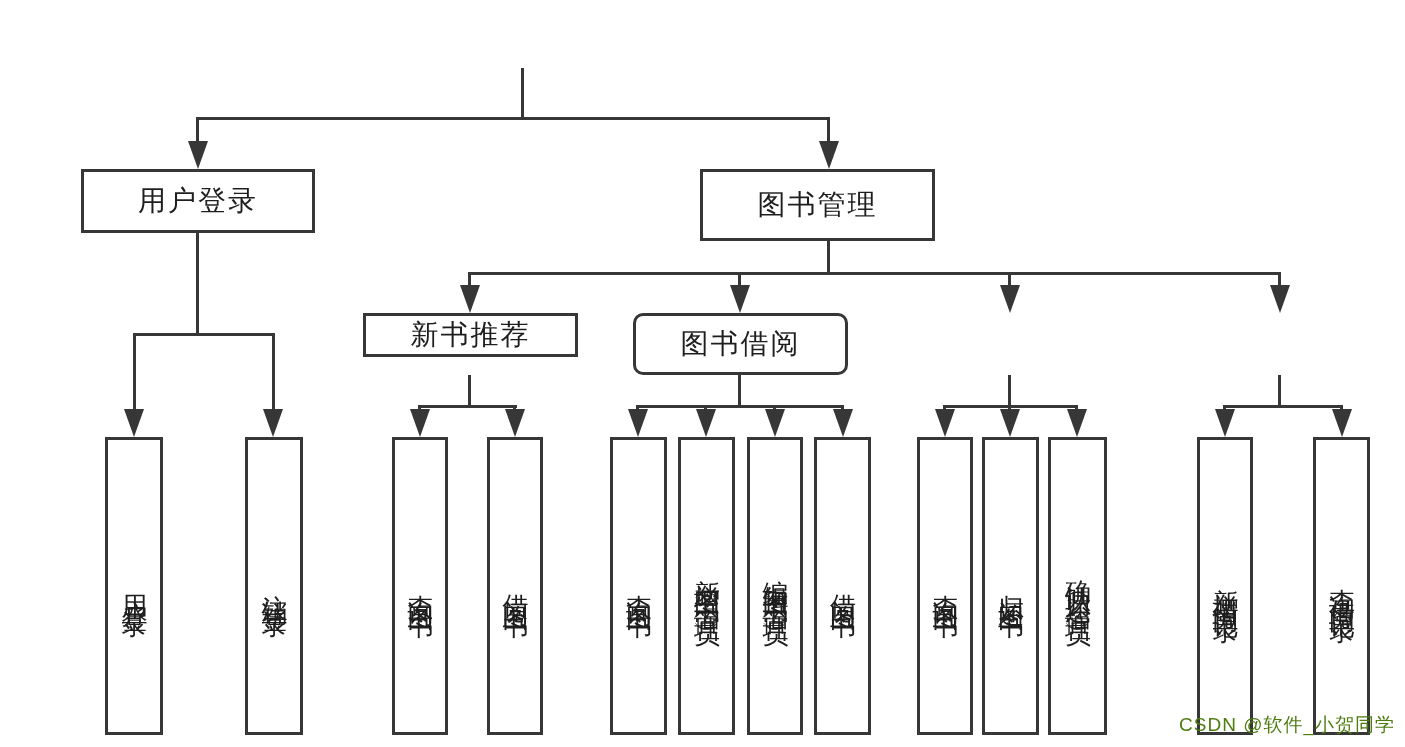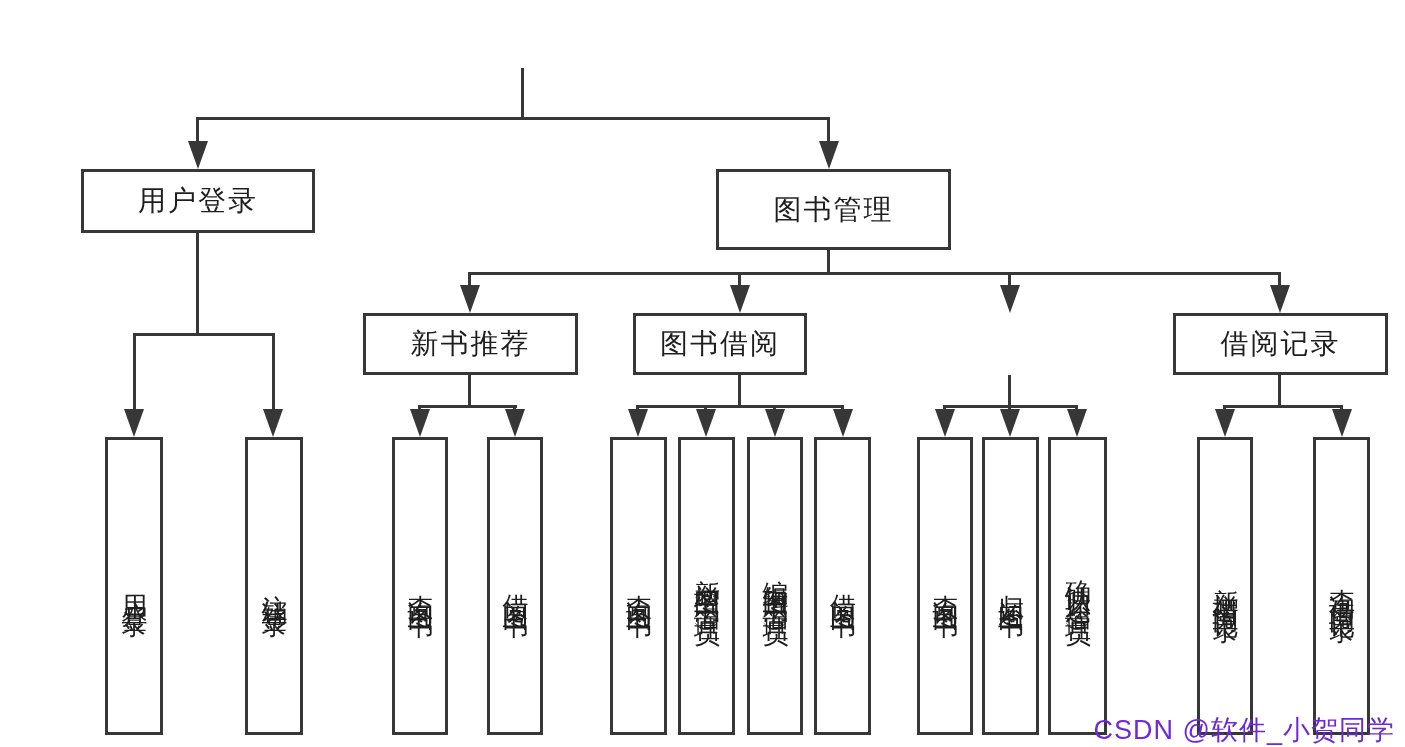--- a/index.html
+++ b/index.html
@@ -18,61 +18,60 @@
   }
   .vline,.hline{position:absolute;background:#373737;z-index:1;}
   .vline{width:3px;}
   .hline{height:3px;}
   .arrow{
     position:absolute;width:0;height:0;z-index:1;
     border-left:10px solid transparent;border-right:10px solid transparent;
     border-top:28px solid #373737;
   }
   .watermark{
-    position:absolute;right:10px;top:712px;color:#6d28d9;font-size:27px;
+    position:absolute;right:10px;top:712px;color:#4d7c0f;font-size:19px;
     letter-spacing:1px;z-index:5;white-space:nowrap;
   }
 </style>
 </head>
 <body>
 
 <div class="canvas">
 
 
   <div class="vline" style="left:521px;top:68px;height:50px;"></div>
   <div class="hline" style="left:196px;top:117px;width:634px;"></div>
   <div class="vline" style="left:196px;top:117px;height:25px;"></div>
   <div class="arrow" style="left:188px;top:141px;"></div>
   <div class="vline" style="left:827px;top:117px;height:25px;"></div>
   <div class="arrow" style="left:819px;top:141px;"></div>
 
   <div class="node" style="left:81px;top:169px;width:234px;height:64px;">用户登录</div>
-  <div class="node" style="left:716px;top:169px;width:235px;height:81px;">图书管理</div>
+  <div class="node" style="left:700px;top:169px;width:235px;height:72px;">图书管理</div>
 
   <div class="vline" style="left:196px;top:233px;height:102px;"></div>
   <div class="hline" style="left:133px;top:333px;width:142px;"></div>
   <div class="vline" style="left:133px;top:333px;height:78px;"></div>
   <div class="arrow" style="left:124px;top:409px;"></div>
   <div class="vline" style="left:272px;top:333px;height:78px;"></div>
   <div class="arrow" style="left:263px;top:409px;"></div>
 
   <div class="vline" style="left:827px;top:233px;height:41px;"></div>
   <div class="hline" style="left:468px;top:272px;width:813px;"></div>
   <div class="vline" style="left:468px;top:272px;height:15px;"></div>
   <div class="arrow" style="left:460px;top:285px;"></div>
   <div class="vline" style="left:738px;top:272px;height:15px;"></div>
   <div class="arrow" style="left:730px;top:285px;"></div>
   <div class="vline" style="left:1008px;top:272px;height:15px;"></div>
   <div class="arrow" style="left:1000px;top:285px;"></div>
   <div class="vline" style="left:1278px;top:272px;height:15px;"></div>
   <div class="arrow" style="left:1270px;top:285px;"></div>
 
-  <div class="node" style="left:363px;top:313px;width:215px;height:62px;">新书推荐</div>
-  <div class="node" style="left:633px;top:313px;width:174px;height:62px;">图书借阅</div>
-  <div class="node" style="left:1173px;top:313px;width:215px;height:62px;">借阅记录</div>
+  <div class="node" style="left:363px;top:313px;width:215px;height:44px;">新书推荐</div>
+  <div class="node" style="left:633px;top:313px;width:215px;height:62px;border-radius:10px;">图书借阅</div>
 
   <div class="vline" style="left:468px;top:375px;height:32px;"></div>
   <div class="hline" style="left:418px;top:405px;width:99px;"></div>
   <div class="vline" style="left:418px;top:405px;height:6px;"></div>
   <div class="arrow" style="left:410px;top:409px;"></div>
   <div class="vline" style="left:513px;top:405px;height:6px;"></div>
   <div class="arrow" style="left:505px;top:409px;"></div>
 
   <div class="vline" style="left:738px;top:375px;height:32px;"></div>
   <div class="hline" style="left:636px;top:405px;width:207px;"></div>

